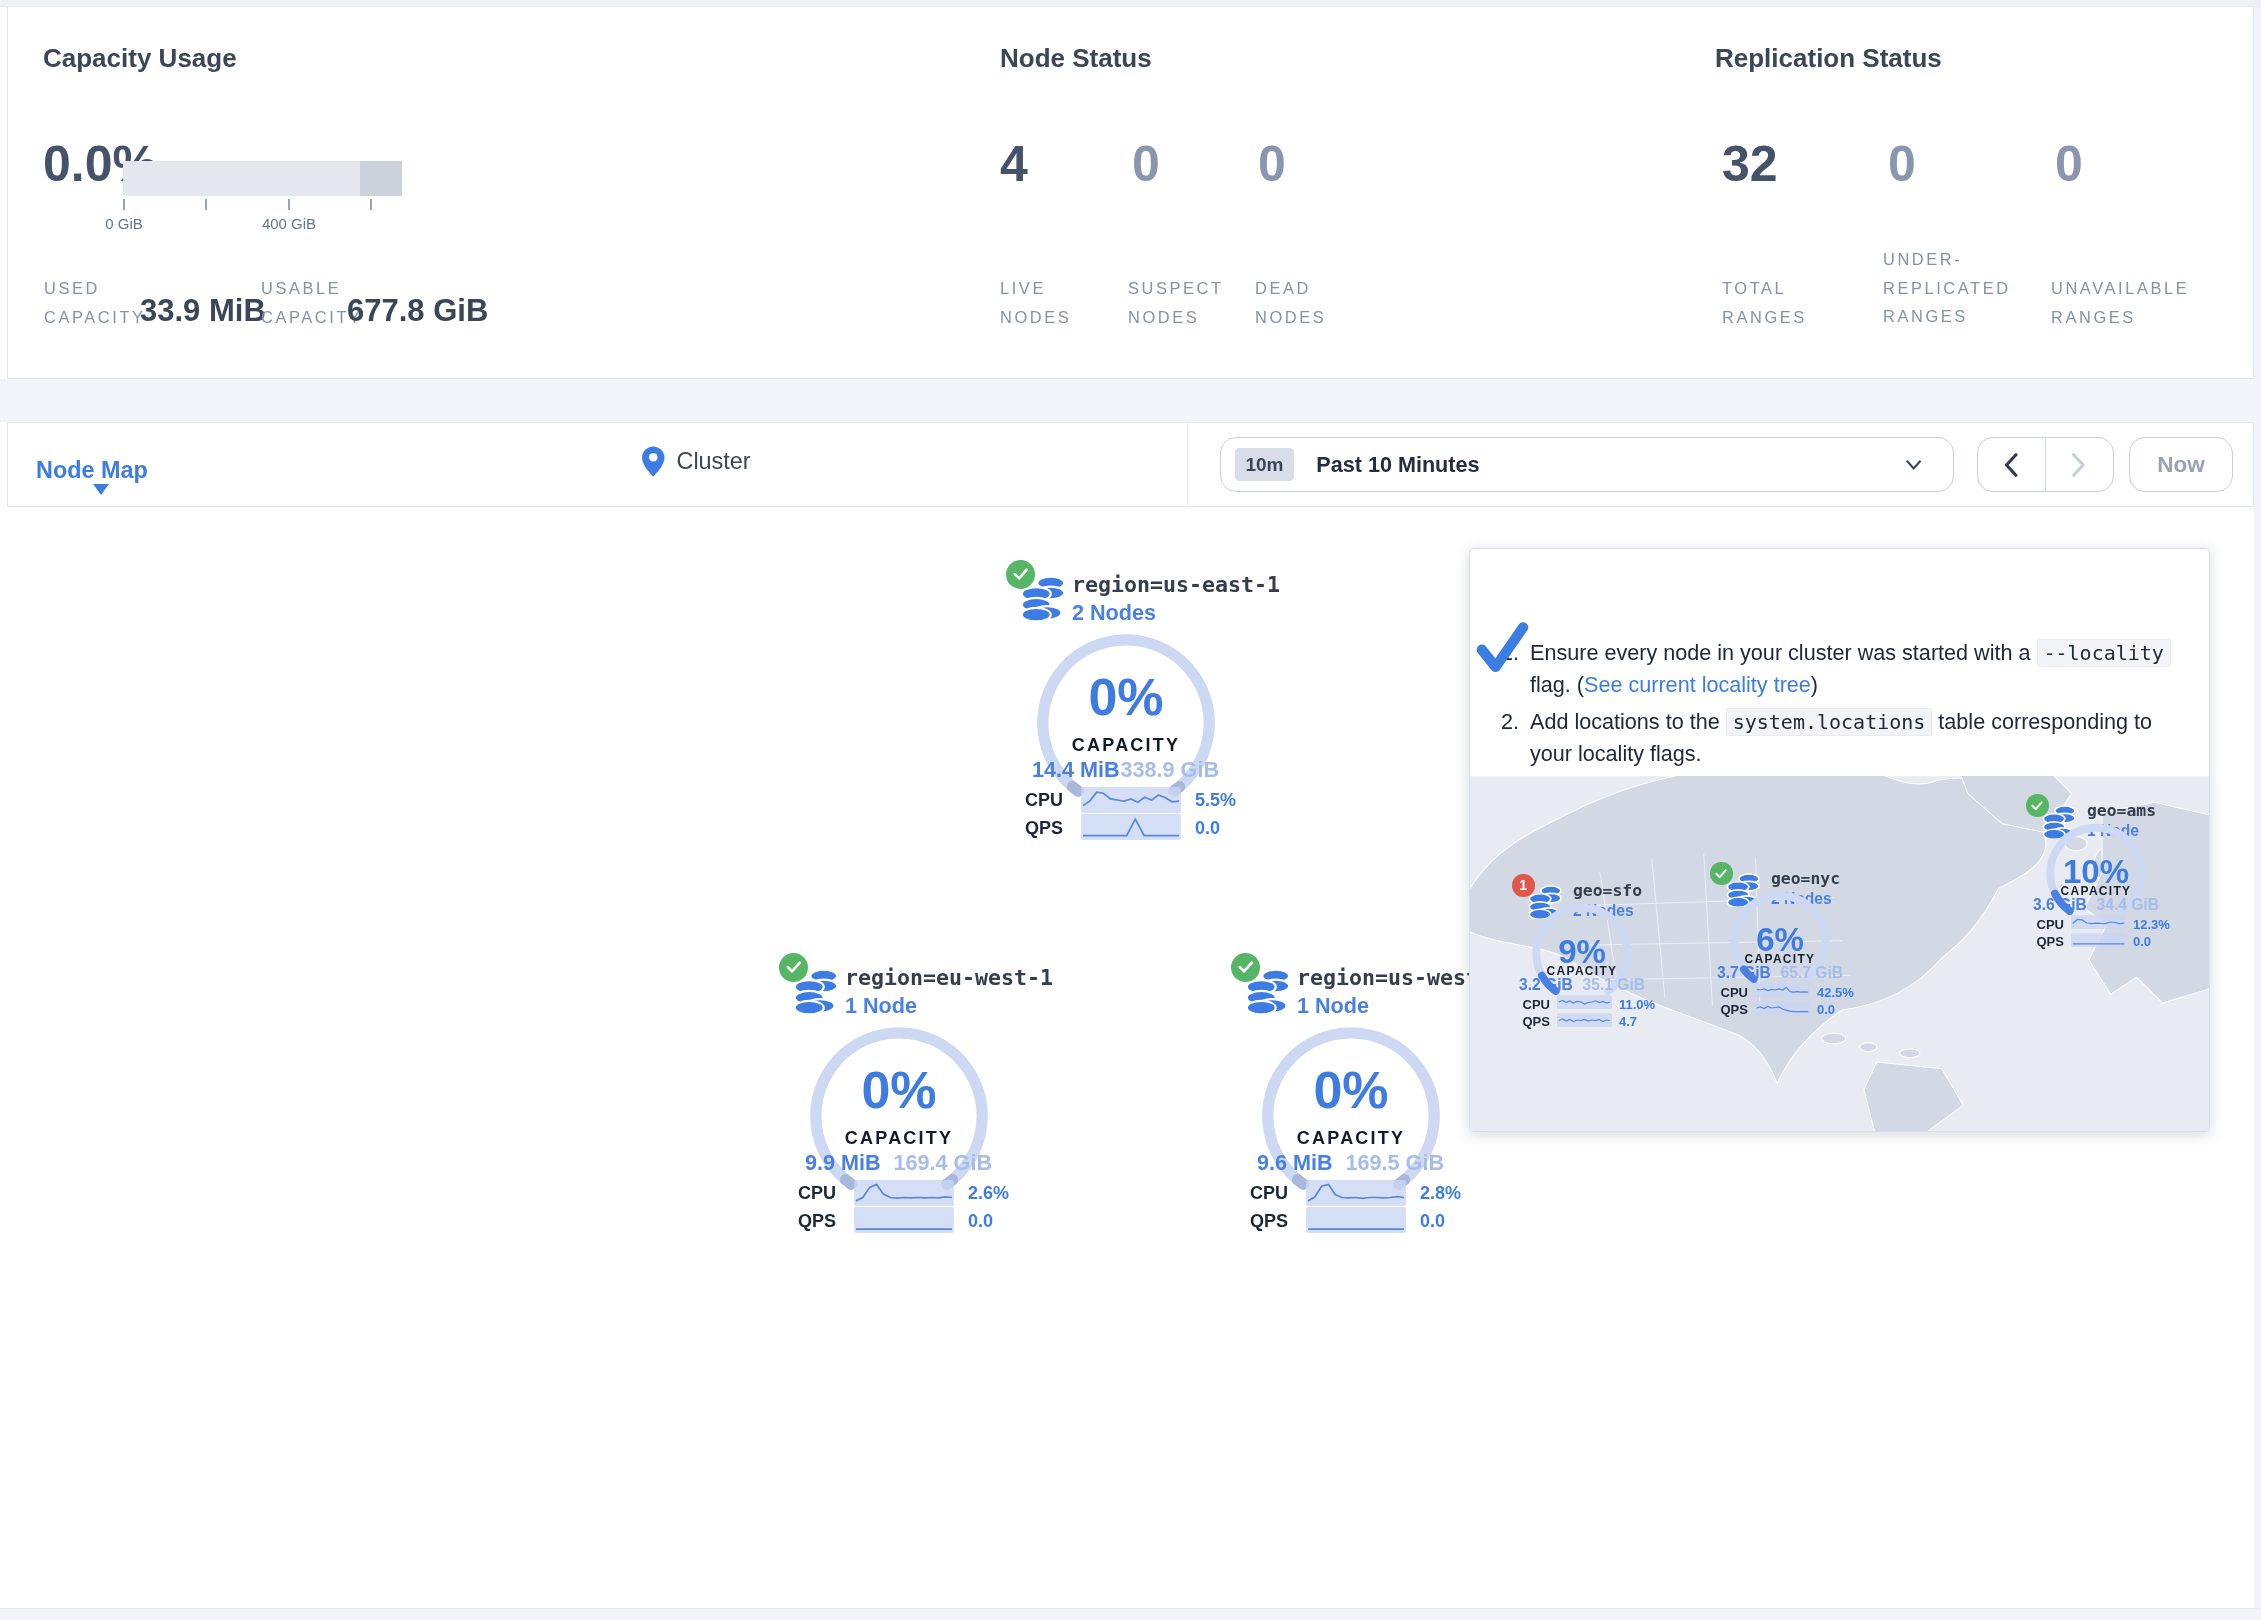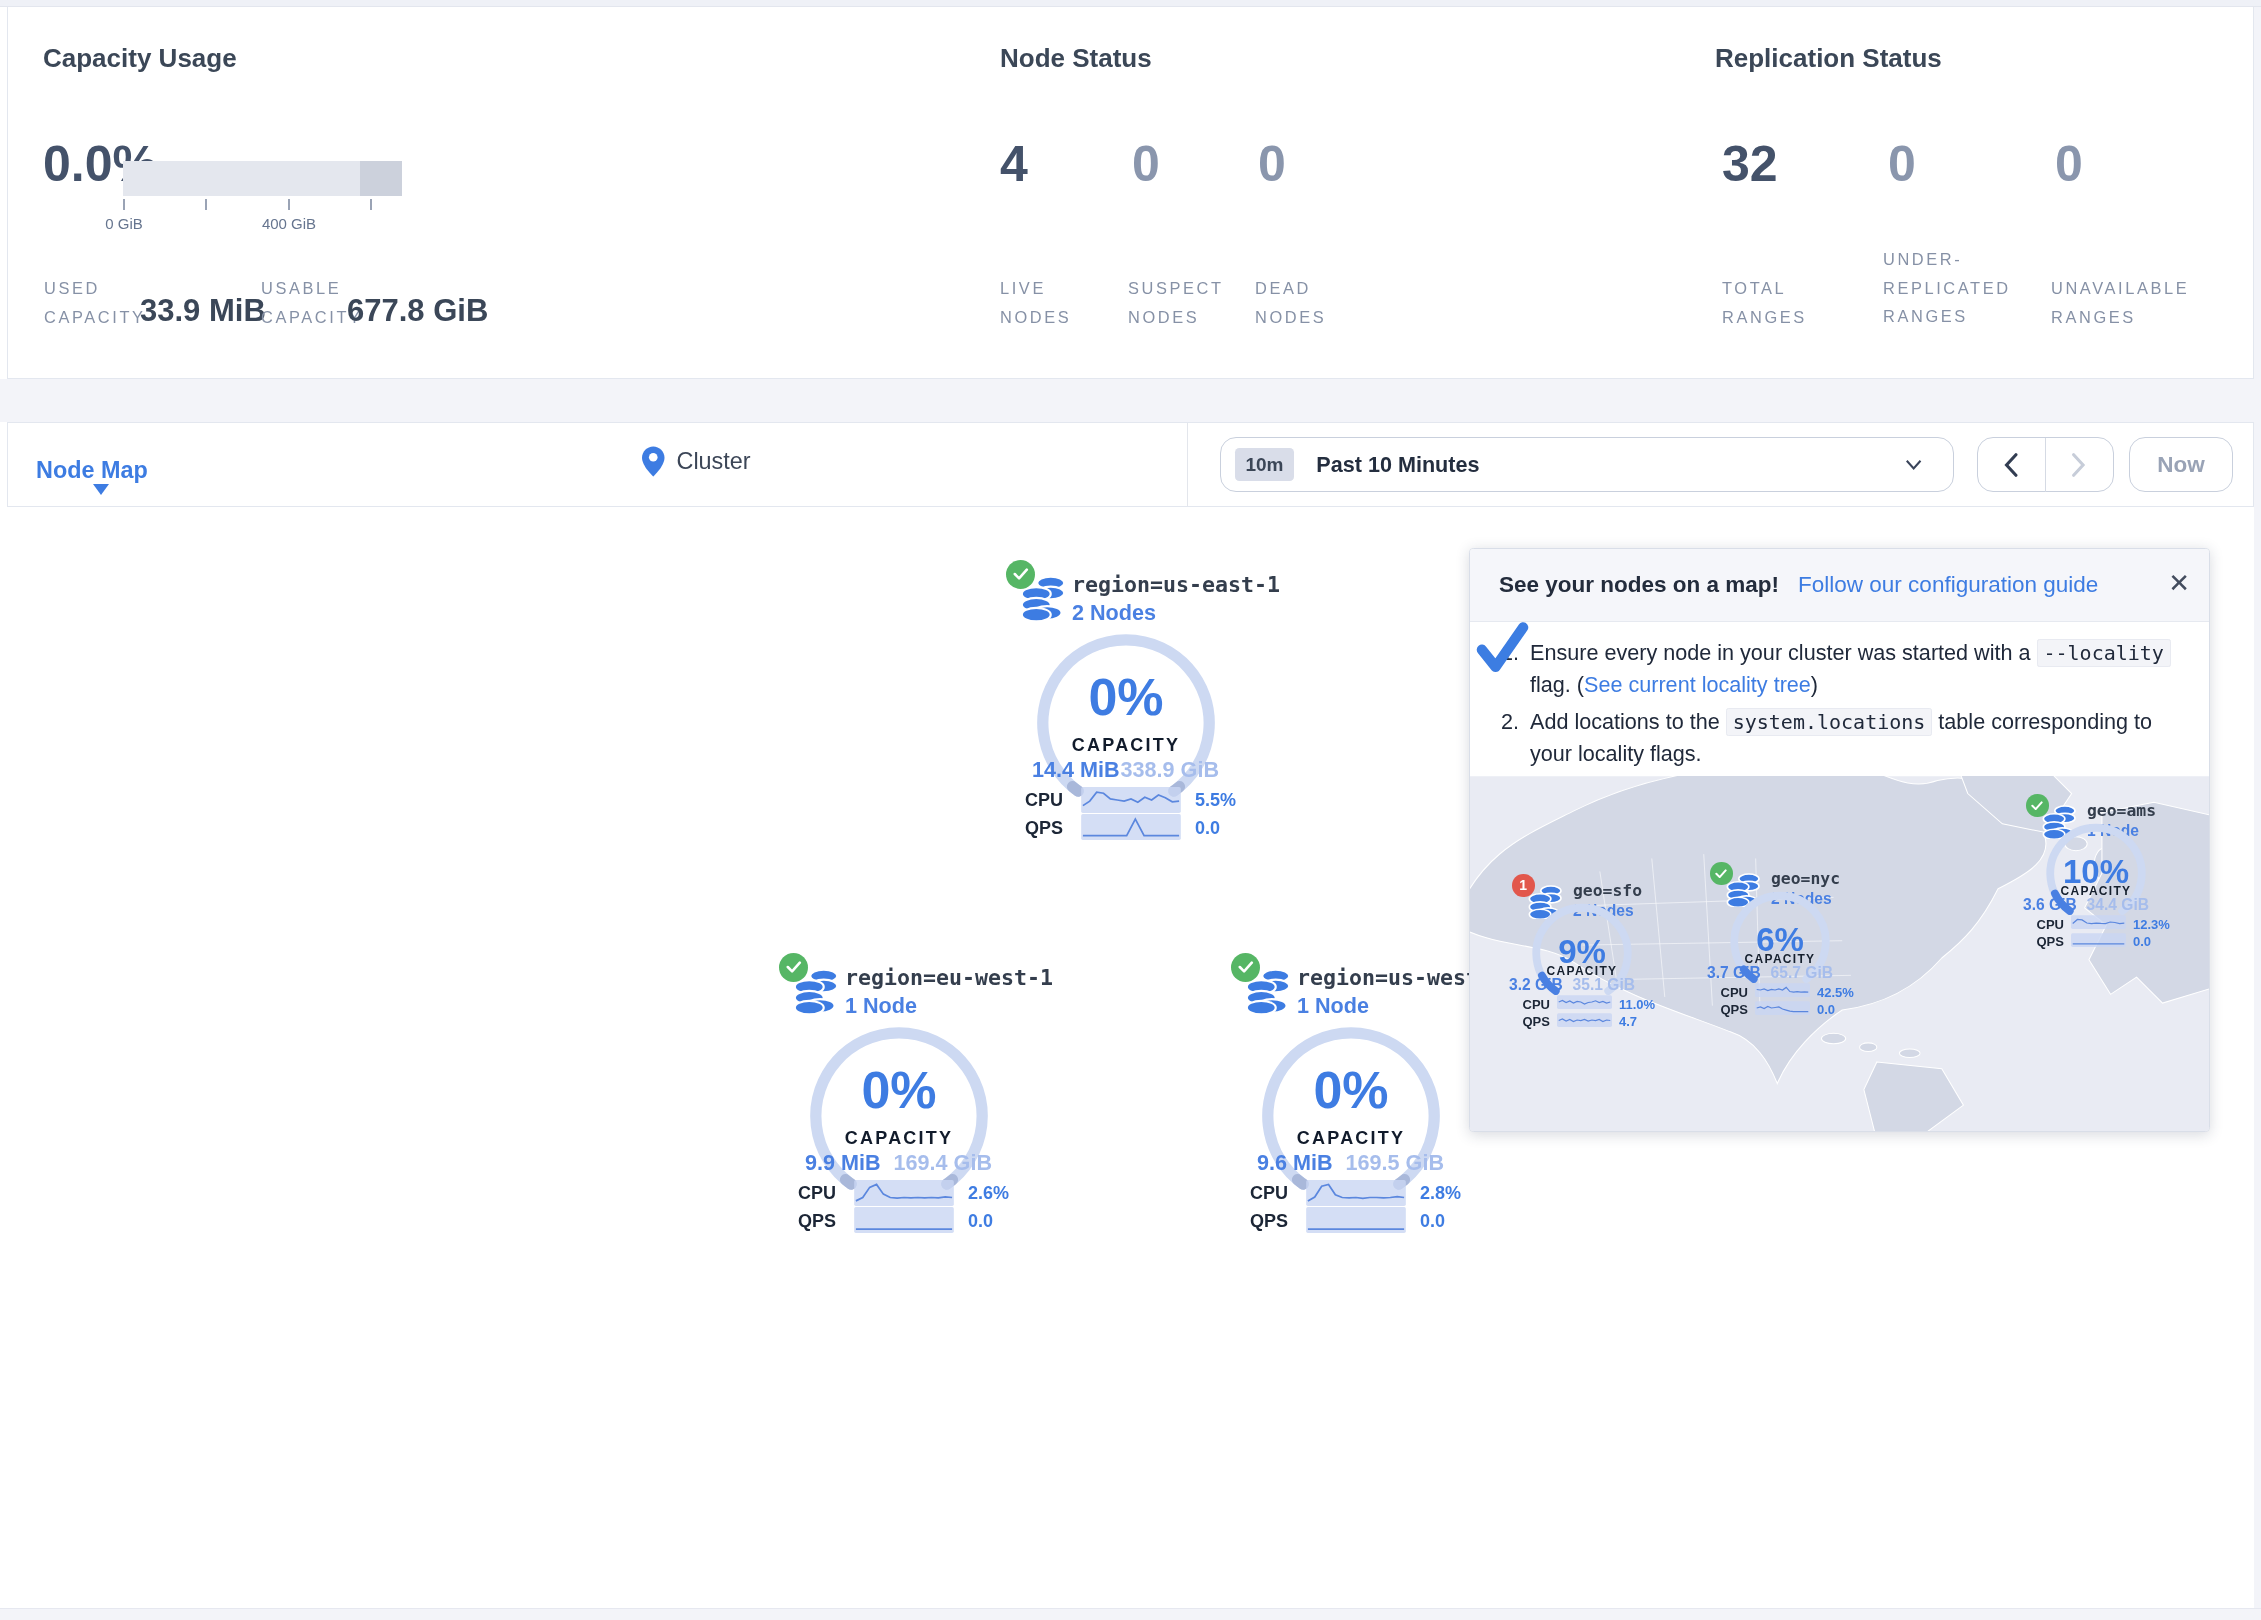--- a/index.html
+++ b/index.html
@@ -74,21 +74,21 @@
   .inline-link { color:#3d7ce2; cursor:pointer; }
   #blue-check-overlay { position:absolute; left:5.2px; top:73px; z-index:7; }
   #mini-map { position:absolute; left:0; top:227px; width:741px; height:358px; }
 
   
   .mini-node { position:absolute; width:164px; height:158px; z-index:6; }
   .mini-label { font-family:"DejaVu Sans Mono",monospace; font-size:16.4px; font-weight:700; color:#343e4d; white-space:nowrap; }
   .mini-count { font-size:15.6px; font-weight:700; color:#4a80e2; }
   .pct-mini { width:164px; text-align:center; font-size:33px; font-weight:700; color:#3e7ce2; }
   .capword-mini { width:164px; text-align:center; font-size:12px; font-weight:700; color:#16202e; letter-spacing:1.3px; }
-  .caprow-mini { left:9px; top:102px; width:126px; display:flex; justify-content:space-between;align-items:center; }
+  .caprow-mini { left:19px; top:102px; width:126px; display:flex; justify-content:space-between;align-items:center; }
   .cap-used-m { font-size:15.6px; font-weight:600; color:#4a80e2; }
   .cap-total-m { font-size:15.6px; font-weight:600; color:#a6bdec; }
   .mrow-label-m { font-size:13px; font-weight:700; color:#1c2636; }
   .mrow-value-m { font-size:13px; font-weight:700; color:#3e7ce2; }
 </style>
 </head>
 <body>
 
 <div class="abs" id="top-strip"></div>
 <div class="abs" id="mid-band"></div>
@@ -321,25 +321,20 @@
   <div class="abs mrow-value" style="left:199px;top:232px;">2.8%</div>
   <div class="abs mrow-label" style="left:29px;top:260px;">QPS</div>
   <span class="abs s-big" style="left:85px;top:256px;"><svg width="100" height="26" viewBox="0 0 115 30">
         <rect x="0" y="0" width="115" height="30" rx="2" fill="#c9d6f3" opacity="0.8"></rect>
         <polyline points="2.0,25.4 12.1,25.4 22.2,25.4 32.3,25.4 42.4,25.4 52.5,25.4 62.5,25.4 72.6,25.4 82.7,25.4 92.8,25.4 102.9,25.4 113.0,25.4" fill="none" stroke="#5b87de" stroke-width="2"></polyline>
       </svg></span>
   <div class="abs mrow-value" style="left:199px;top:260px;">0.0</div>
 </div>
 
 <div class="abs" id="popup">
-  <div id="popup-header">
-    <span id="popup-title">See your nodes on a map!</span>
-    <span id="popup-link">Follow our configuration guide</span>
-    <span id="popup-close">✕</span>
-  </div>
 
   <svg id="blue-check-overlay" width="55" height="52" viewBox="0 0 64 60">
     <path d="M8,32 L24,52 L56,6" fill="none" stroke="#3c7de2" stroke-width="12" stroke-linecap="round" stroke-linejoin="round"></path>
   </svg>
 
   <div id="steps">
     <div class="step">
       <span class="step-num">1.</span>
       <span class="step-text"><span>Ensure every node in your cluster was started with a </span><code class="chip">--locality</code><span> flag. (</span><a class="inline-link">See current locality tree</a><span>)</span></span>
     </div>

